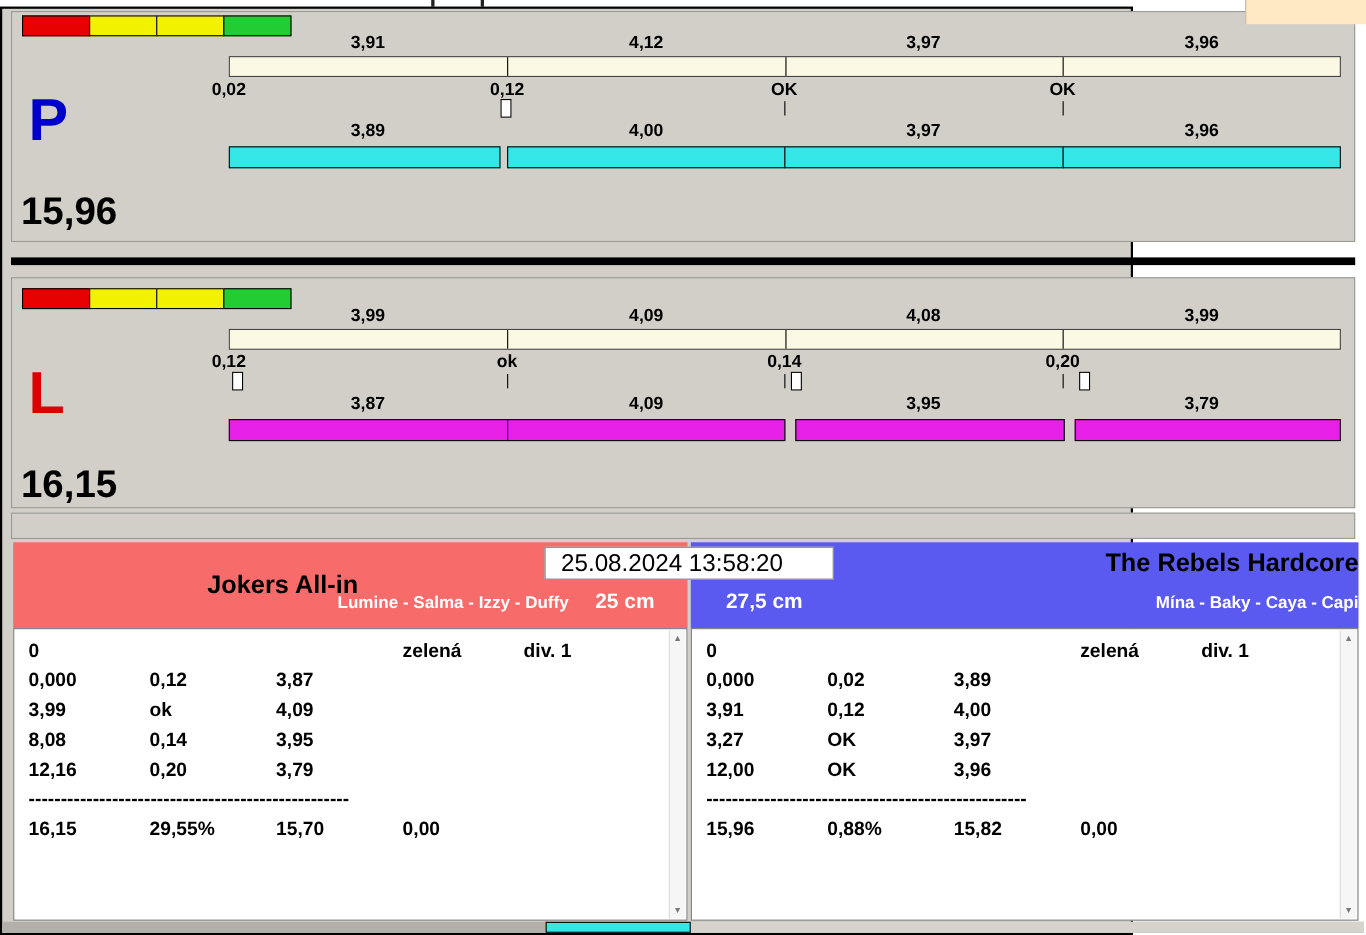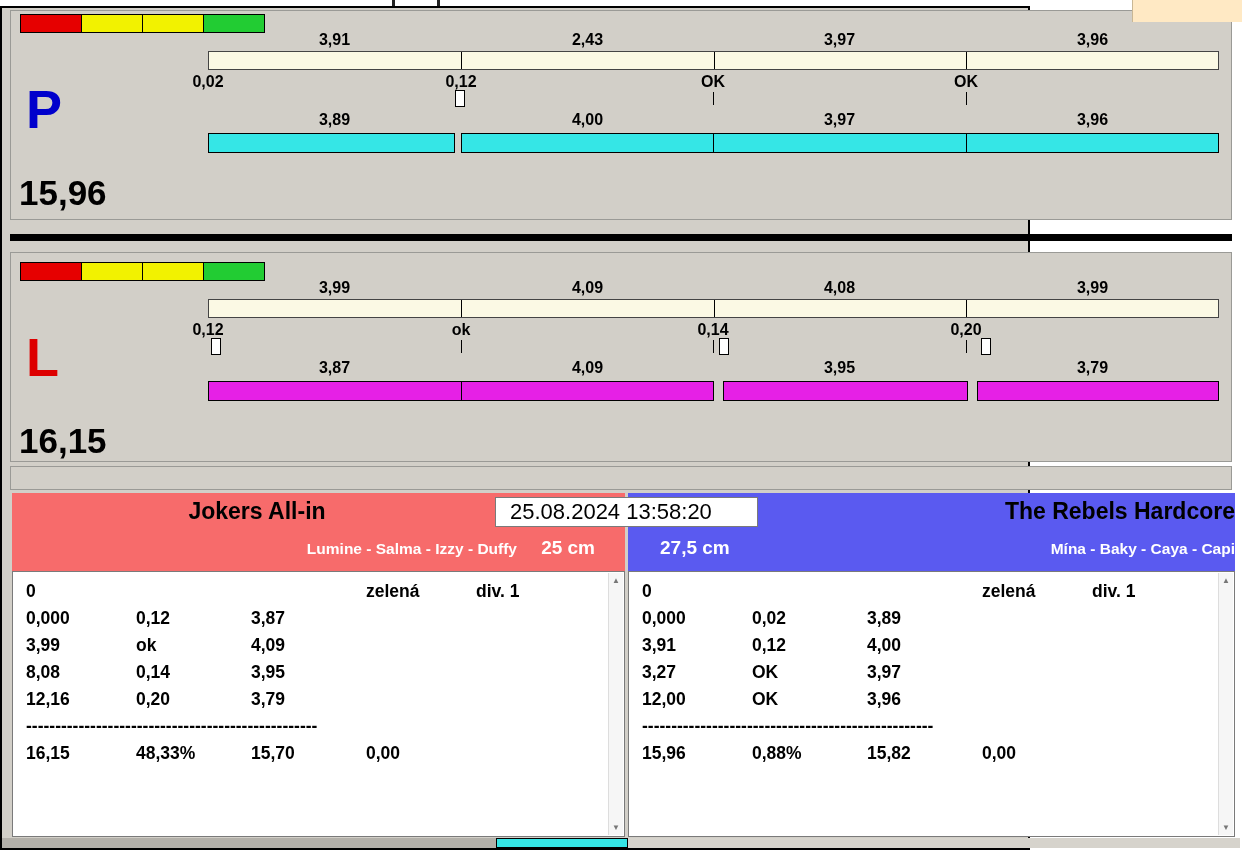--- a/index.html
+++ b/index.html
@@ -43,21 +43,21 @@
   .bseg { position:absolute; top:122px; height:20px; border:1px solid #000; }
 
   .lane-divider { position:absolute; left:8px; top:226px; width:1222px; height:7px; background:#000; }
   .substrip { position:absolute; left:8px; top:458px; width:1222px; height:24px; background:#d2cfc8; border:1px solid #9a9a96; }
 
   
   .theader { position:absolute; top:485px; height:78px; }
   .th-left { left:10px; width:613px; }
   .th-right { left:626px; width:607px; }
   .tname { position:absolute; top:5px; font-size:23px; text-align:center; color:#000; }
-  .tn-left { left:0; width:490px; }
+  .tn-left { left:0; width:490px;margin-top:20px; }
   .tn-right { left:120px; width:487px;text-align:right; }
   .tmembers { position:absolute; top:47px; font-size:15.5px; color:#fff; text-align:right; }
   .tm-left { left:0; width:505px; }
   .tm-right { left:125px; width:482px; }
   .theight { position:absolute; top:44px; font-size:19px; color:#fff;margin-left:7px; }
   .hh-left { right:30px; } .hh-right { left:25px; }
 
   .timestamp { position:absolute; left:493px; top:489px; width:263px; height:30px; background:#fff;
                border:1px solid #7a7a7a; font-weight:normal; font-size:22px; line-height:28px;
                padding-left:14px; z-index:3; white-space:nowrap; }
@@ -92,21 +92,21 @@
 
     <div class="lane lane-p">
       <div class="lights">
         <span class="light" style="background: rgb(230, 0, 0);"></span>
         <span class="light" style="background: rgb(242, 242, 0);"></span>
         <span class="light" style="background: rgb(242, 242, 0);"></span>
         <span class="light" style="background: rgb(34, 204, 51);"></span>
       </div>
 
       <span class="seg-label tl i0">3,91</span>
-      <span class="seg-label tl i1">2,43</span>
+      <span class="seg-label tl i1">4,12</span>
       <span class="seg-label tl i2">3,97</span>
       <span class="seg-label tl i3">3,96</span>
 
       <div class="cream" style="background: rgb(251, 249, 228);">
         <i class="cdiv d1"></i>
         <i class="cdiv d2"></i>
         <i class="cdiv d3"></i>
       </div>
 
       <span class="mark m0">0,02</span>
@@ -228,21 +228,21 @@
       <div class="trow">
         <span>12,16</span>
         <span>0,20</span>
         <span>3,79</span>
         <span></span>
         <span></span>
       </div>
       <div class="tsep">--------------------------------------------------</div>
       <div class="trow">
         <span>16,15</span>
-        <span>48,33%</span>
+        <span>29,55%</span>
         <span>15,70</span>
         <span>0,00</span>
         <span></span>
       </div>
       <div class="sb">
         <span class="sb-up">▲</span>
         <span class="sb-dn">▼</span>
       </div>
     </div>
 

